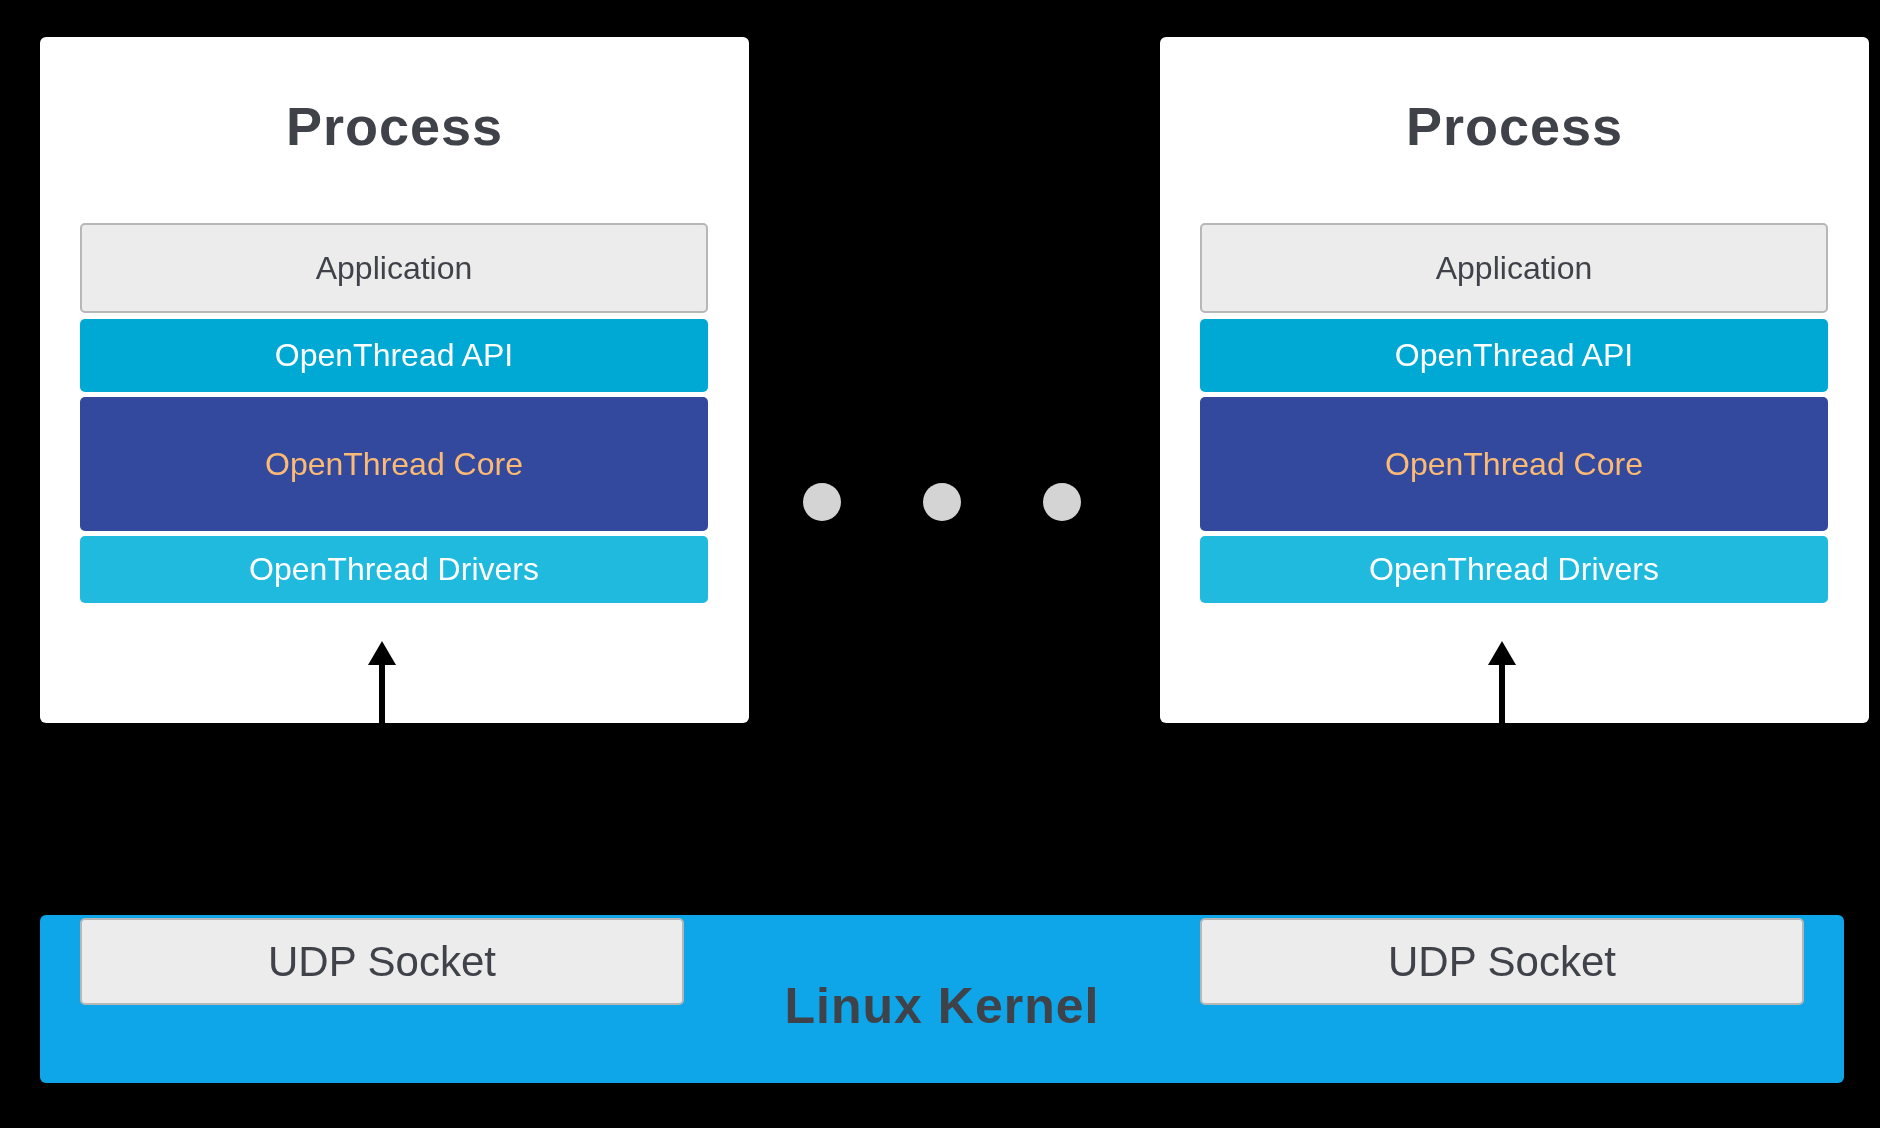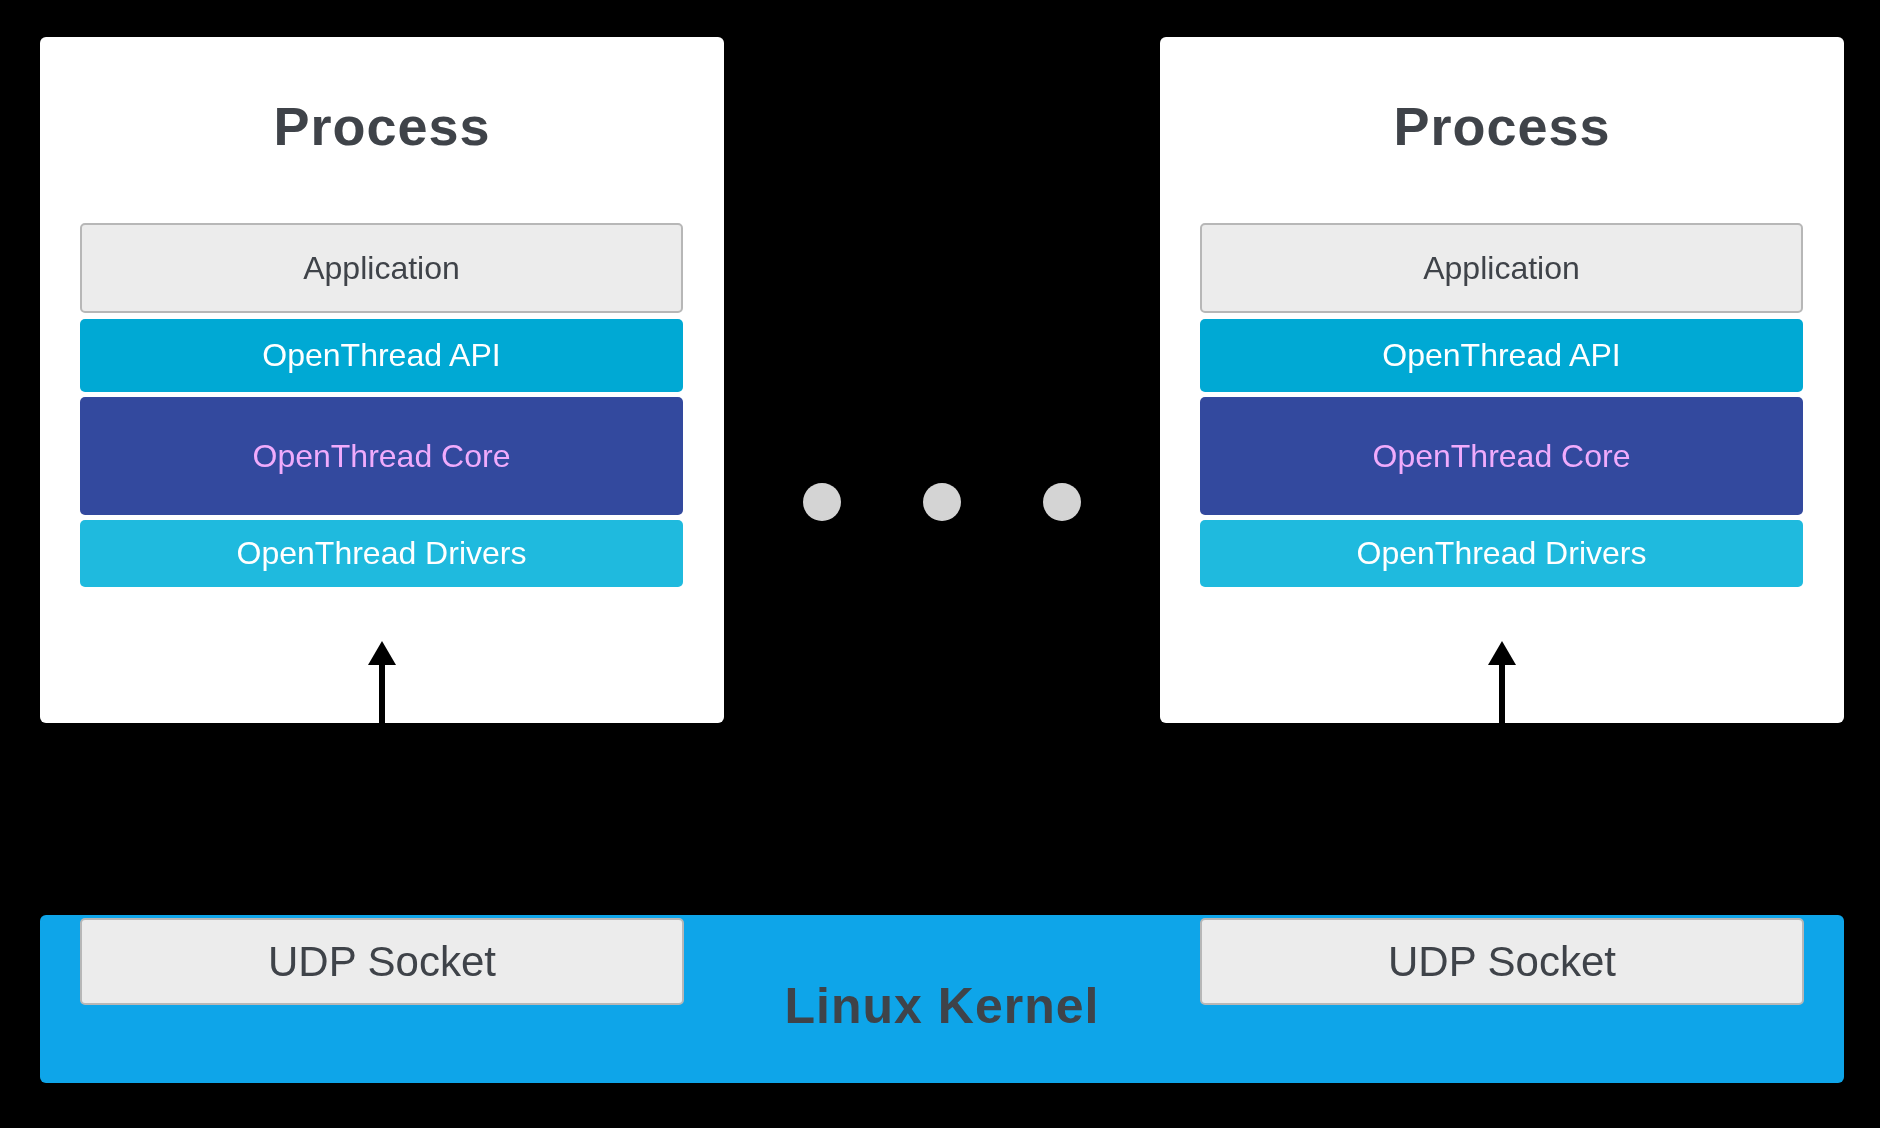--- a/index.html
+++ b/index.html
@@ -15,20 +15,21 @@
     font-family: "Liberation Sans", sans-serif;
   }
 
   .process-card {
     position: absolute;
     top: 37px;
     width: 684px;
     height: 686px;
     background: #ffffff;
     border-radius: 6px;
+    padding-left: 25px;
   }
   .process-card.left  { left: 40px; }
   .process-card.right { left: 1160px; }
 
   .process-title {
     position: absolute;
     top: 58px;
     left: 0;
     right: 0;
     text-align: center;
@@ -53,21 +54,21 @@
     justify-content: center;
     font-size: 32px;
   }
   .layer-app {
     height: 90px;
     margin-bottom: 6px;
     color: #3f4349;
     border: 2px solid #b7b7b7;
   }
   .layer-api    { height: 73px; margin-bottom: 5px; color: #ffffff; }
-  .layer-core   { height: 118px; margin-bottom: 5px; color: #f0abfc; }
+  .layer-core   { height: 134px; margin-bottom: 5px; color: #fdba74; }
   .layer-drivers{ height: 67px;  color: #ffffff; }
 
   .arrow-head {
     position: absolute;
     top: 604px;
     left: 328px;
     width: 0;
     height: 0;
     border-left: 14px solid transparent;
     border-right: 14px solid transparent;

